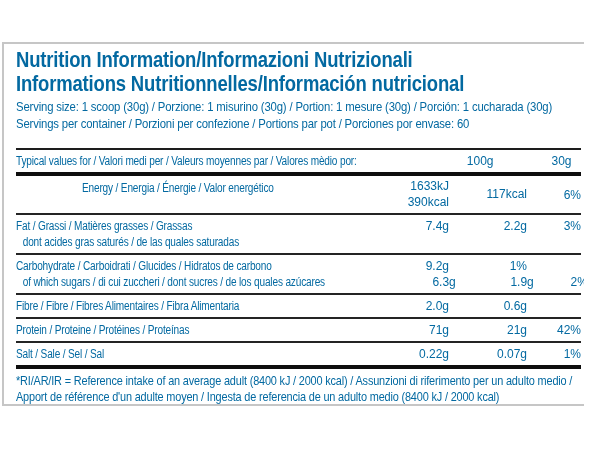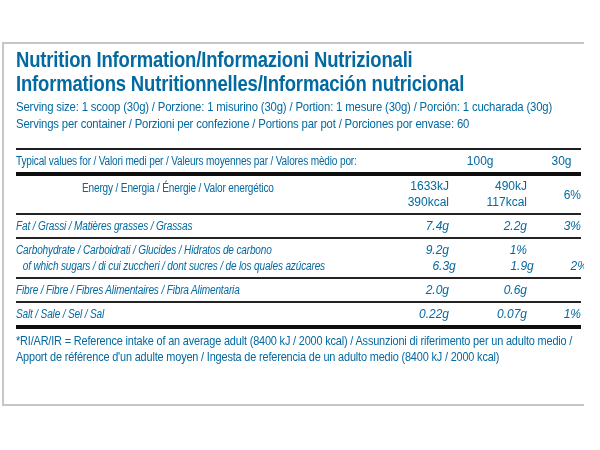--- a/index.html
+++ b/index.html
@@ -15,21 +15,21 @@
   .cond{display:inline-block;transform:scaleX(0.84);transform-origin:0 50%;white-space:nowrap;letter-spacing:-0.2px;}
   .cond-block{width:119%;transform:scaleX(0.84);transform-origin:0 0;letter-spacing:-0.2px;}
   .title-line{font-size:22px;font-weight:700;line-height:23.5px;letter-spacing:-0.5px;}
   .title-wrap{margin-bottom:3px;}
   .serv{font-size:13.5px;line-height:17px;}
   .serv-wrap{margin-bottom:16px;}
   .trow{display:grid;grid-template-columns:1fr 72px 78px 54px;align-items:center;font-size:12px;line-height:16px;}
   .vcell{text-align:right;}
   .thead{border-top:2px solid #1d1d1d;border-bottom:4px solid #0e0e0e;padding:3px 0;}
   .sec{padding:3px 0;}
-  .rule-top{border-top:2px solid #242424;font-style:italic;}
+  .rule-top{border-top:2px solid #242424;}
   .stack{display:flex;flex-direction:column;line-height:15.5px;}
   .lbl-top{align-self:start;padding-top:1px;text-align:center;}
   .indent .cond{padding-left:8px;}
   .footnote{border-top:4px solid #0e0e0e;padding-top:4px;font-size:13px;line-height:15.5px;}
 </style>
 </head>
 <body>
 
 <div class="canvas">
   <div class="box">
@@ -51,32 +51,37 @@
 
     </div>
 
     <div class="trow sec">
       <div class="lbl-top"><span class="cond">Energy / Energia / Énergie / Valor energético</span></div>
       <div class="vcell stack">
         <span>1633kJ</span>
         <span>390kcal</span>
       </div>
       <div class="vcell stack">
-        <span>490kJ</span>
         <span>117kcal</span>
       </div>
       <div class="vcell">6%</div>
     </div>
 
     <div class="sec rule-top">
       <div class="trow">
         <div><span class="cond">Fat / Grassi / Matières grasses / Grassas</span></div>
         <div class="vcell">7.4g</div>
         <div class="vcell">2.2g</div>
         <div class="vcell">3%</div>
+      </div>
+      <div class="trow indent">
+        <div><span class="cond">dont acides gras saturés / de las quales saturadas</span></div>
+        <div class="vcell"></div>
+        <div class="vcell"></div>
+        <div class="vcell"></div>
       </div>
     </div>
 
     <div class="sec rule-top">
       <div class="trow">
         <div><span class="cond">Carbohydrate / Carboidrati / Glucides / Hidratos de carbono</span></div>
         <div class="vcell">9.2g</div>
         <div class="vcell">1%</div>
       </div>
       <div class="trow indent">
@@ -87,20 +92,26 @@
       </div>
     </div>
 
     <div class="trow sec rule-top">
       <div><span class="cond">Fibre / Fibre / Fibres Alimentaires / Fibra Alimentaria</span></div>
       <div class="vcell">2.0g</div>
       <div class="vcell">0.6g</div>
       <div class="vcell"></div>
     </div>
 
+    <div class="trow sec rule-top">
+      <div><span class="cond">Protein / Proteine / Protéines / Proteínas</span></div>
+      <div class="vcell">71g</div>
+      <div class="vcell">21g</div>
+      <div class="vcell">42%</div>
+    </div>
 
     <div class="trow sec rule-top">
       <div><span class="cond">Salt / Sale / Sel / Sal</span></div>
       <div class="vcell">0.22g</div>
       <div class="vcell">0.07g</div>
       <div class="vcell">1%</div>
     </div>
 
     <div class="footnote">
       <div class="cond-block">*RI/AR/IR = Reference intake of an average adult (8400 kJ / 2000 kcal)  / Assunzioni di riferimento per un adulto medio / Apport de référence d'un adulte moyen / Ingesta de referencia de un adulto medio (8400 kJ / 2000 kcal)</div>

